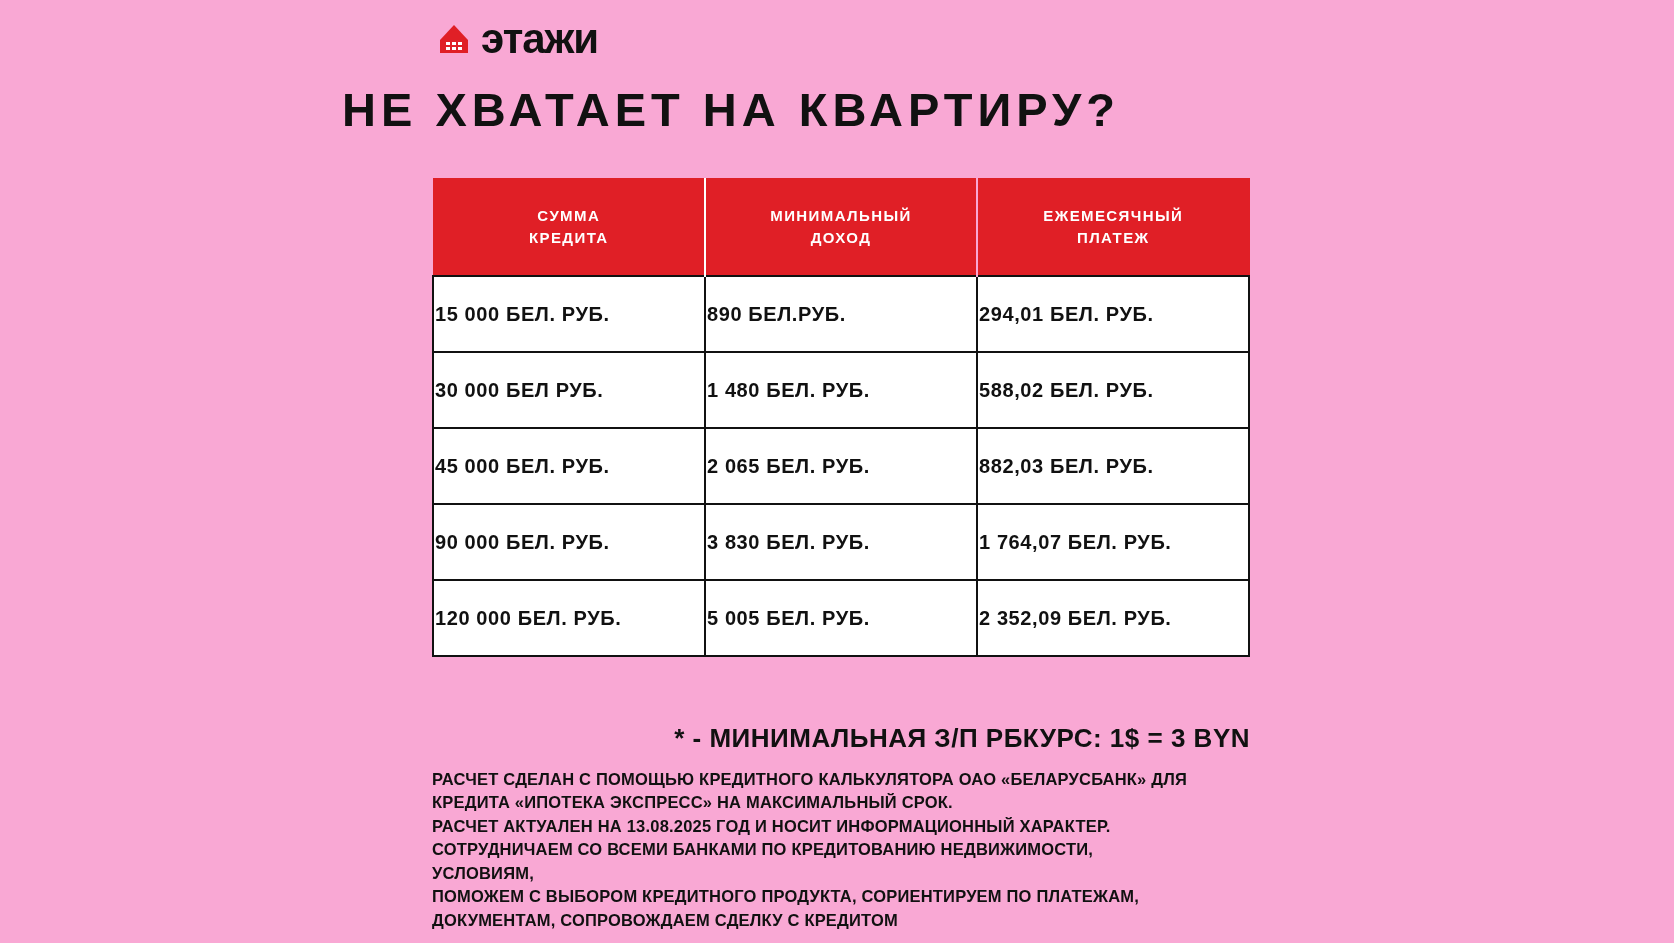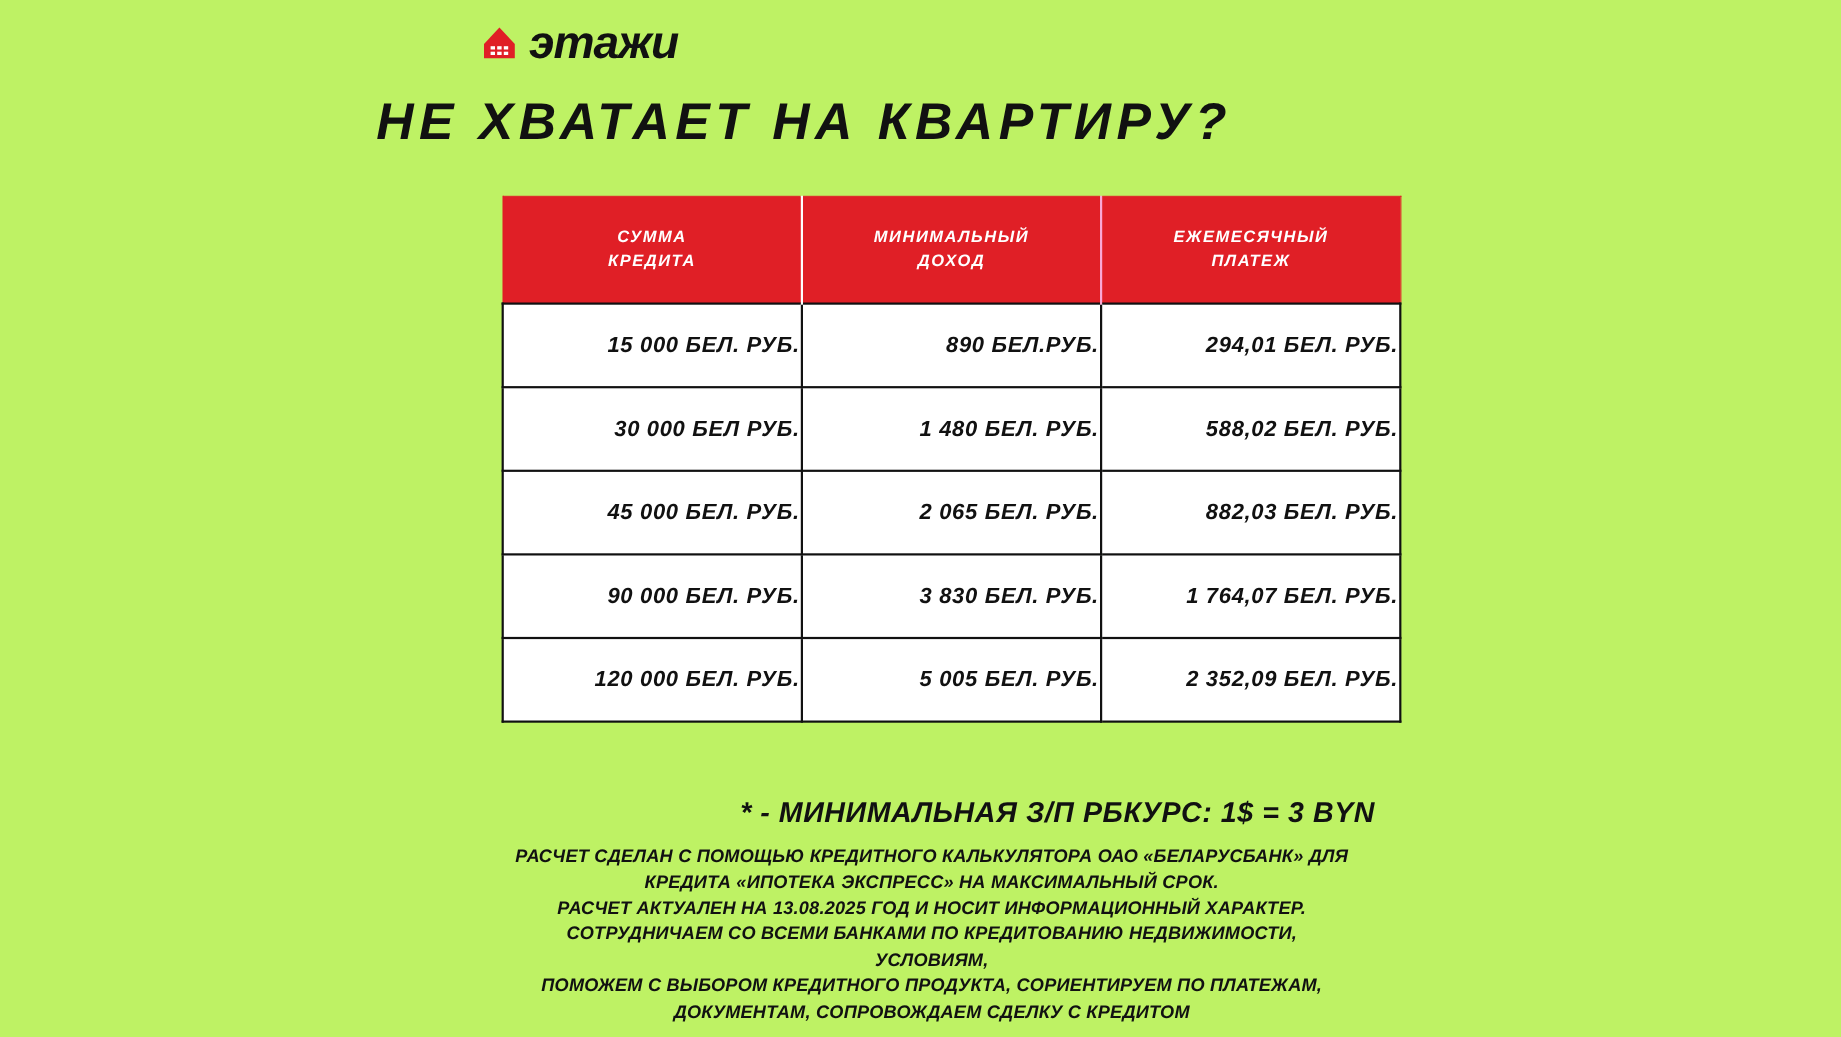--- a/index.html
+++ b/index.html
@@ -11,22 +11,21 @@
     width: 1674px;
     height: 943px;
     font-family: "Liberation Sans", sans-serif;
     color: #111111;
     overflow: hidden;
   }
   .page {
     position: relative;
     width: 1674px;
     height: 943px;
-    background: #bef264;
-    font-style: italic;
+    background: #f9a8d4;
   }
 
   
   .logo {
     position: absolute;
     left: 437px;
     top: 18px;
     display: flex;
     align-items: center;
     gap: 10px;
@@ -53,21 +52,21 @@
     text-align: center;
     font-size: 47px;
     font-weight: 700;
     letter-spacing: 5px;
     color: #111111;
   }
 
   
   .table-wrap {
     position: absolute;
-    left: 456px;
+    left: 432px;
     top: 178px;
     width: 818px;
   }
   table.credit-table {
     border-collapse: collapse;
     width: 818px;
     table-layout: fixed;
   }
   table.credit-table th {
     background: #e01f26;
@@ -81,21 +80,21 @@
     text-align: center;
     border: 1px solid #e01f26;
     padding: 4px 6px;
   }
   table.credit-table th .th-line {
     display: block;
   }
   table.credit-table td {
     border: 2px solid #111111;
     height: 72px;
-    text-align: right;
+    text-align: left;
     vertical-align: middle;
     font-size: 20px;
     font-weight: 700;
     letter-spacing: 0.6px;
     color: #111111;
     background: #ffffff;
   }
   table.credit-table tr.head-row th:first-child { border-right: 2px solid #ffffff; }
   table.credit-table tr.head-row th:nth-child(2) { border-right: 2px solid #f9a8d4; }
 
@@ -121,21 +120,20 @@
     top: 768px;
     width: 830px;
     font-size: 16.5px;
     font-weight: 700;
     line-height: 1.42;
     letter-spacing: 0.2px;
     color: #111111;
   }
   .disclaimer p {
     margin: 0;
-    text-align: center;
   }
 </style>
 </head>
 <body>
 
 <div class="page">
 
   <div class="logo">
     <span class="logo-mark">
       <svg class="logo-mark" viewBox="0 0 34 34" xmlns="http://www.w3.org/2000/svg">

